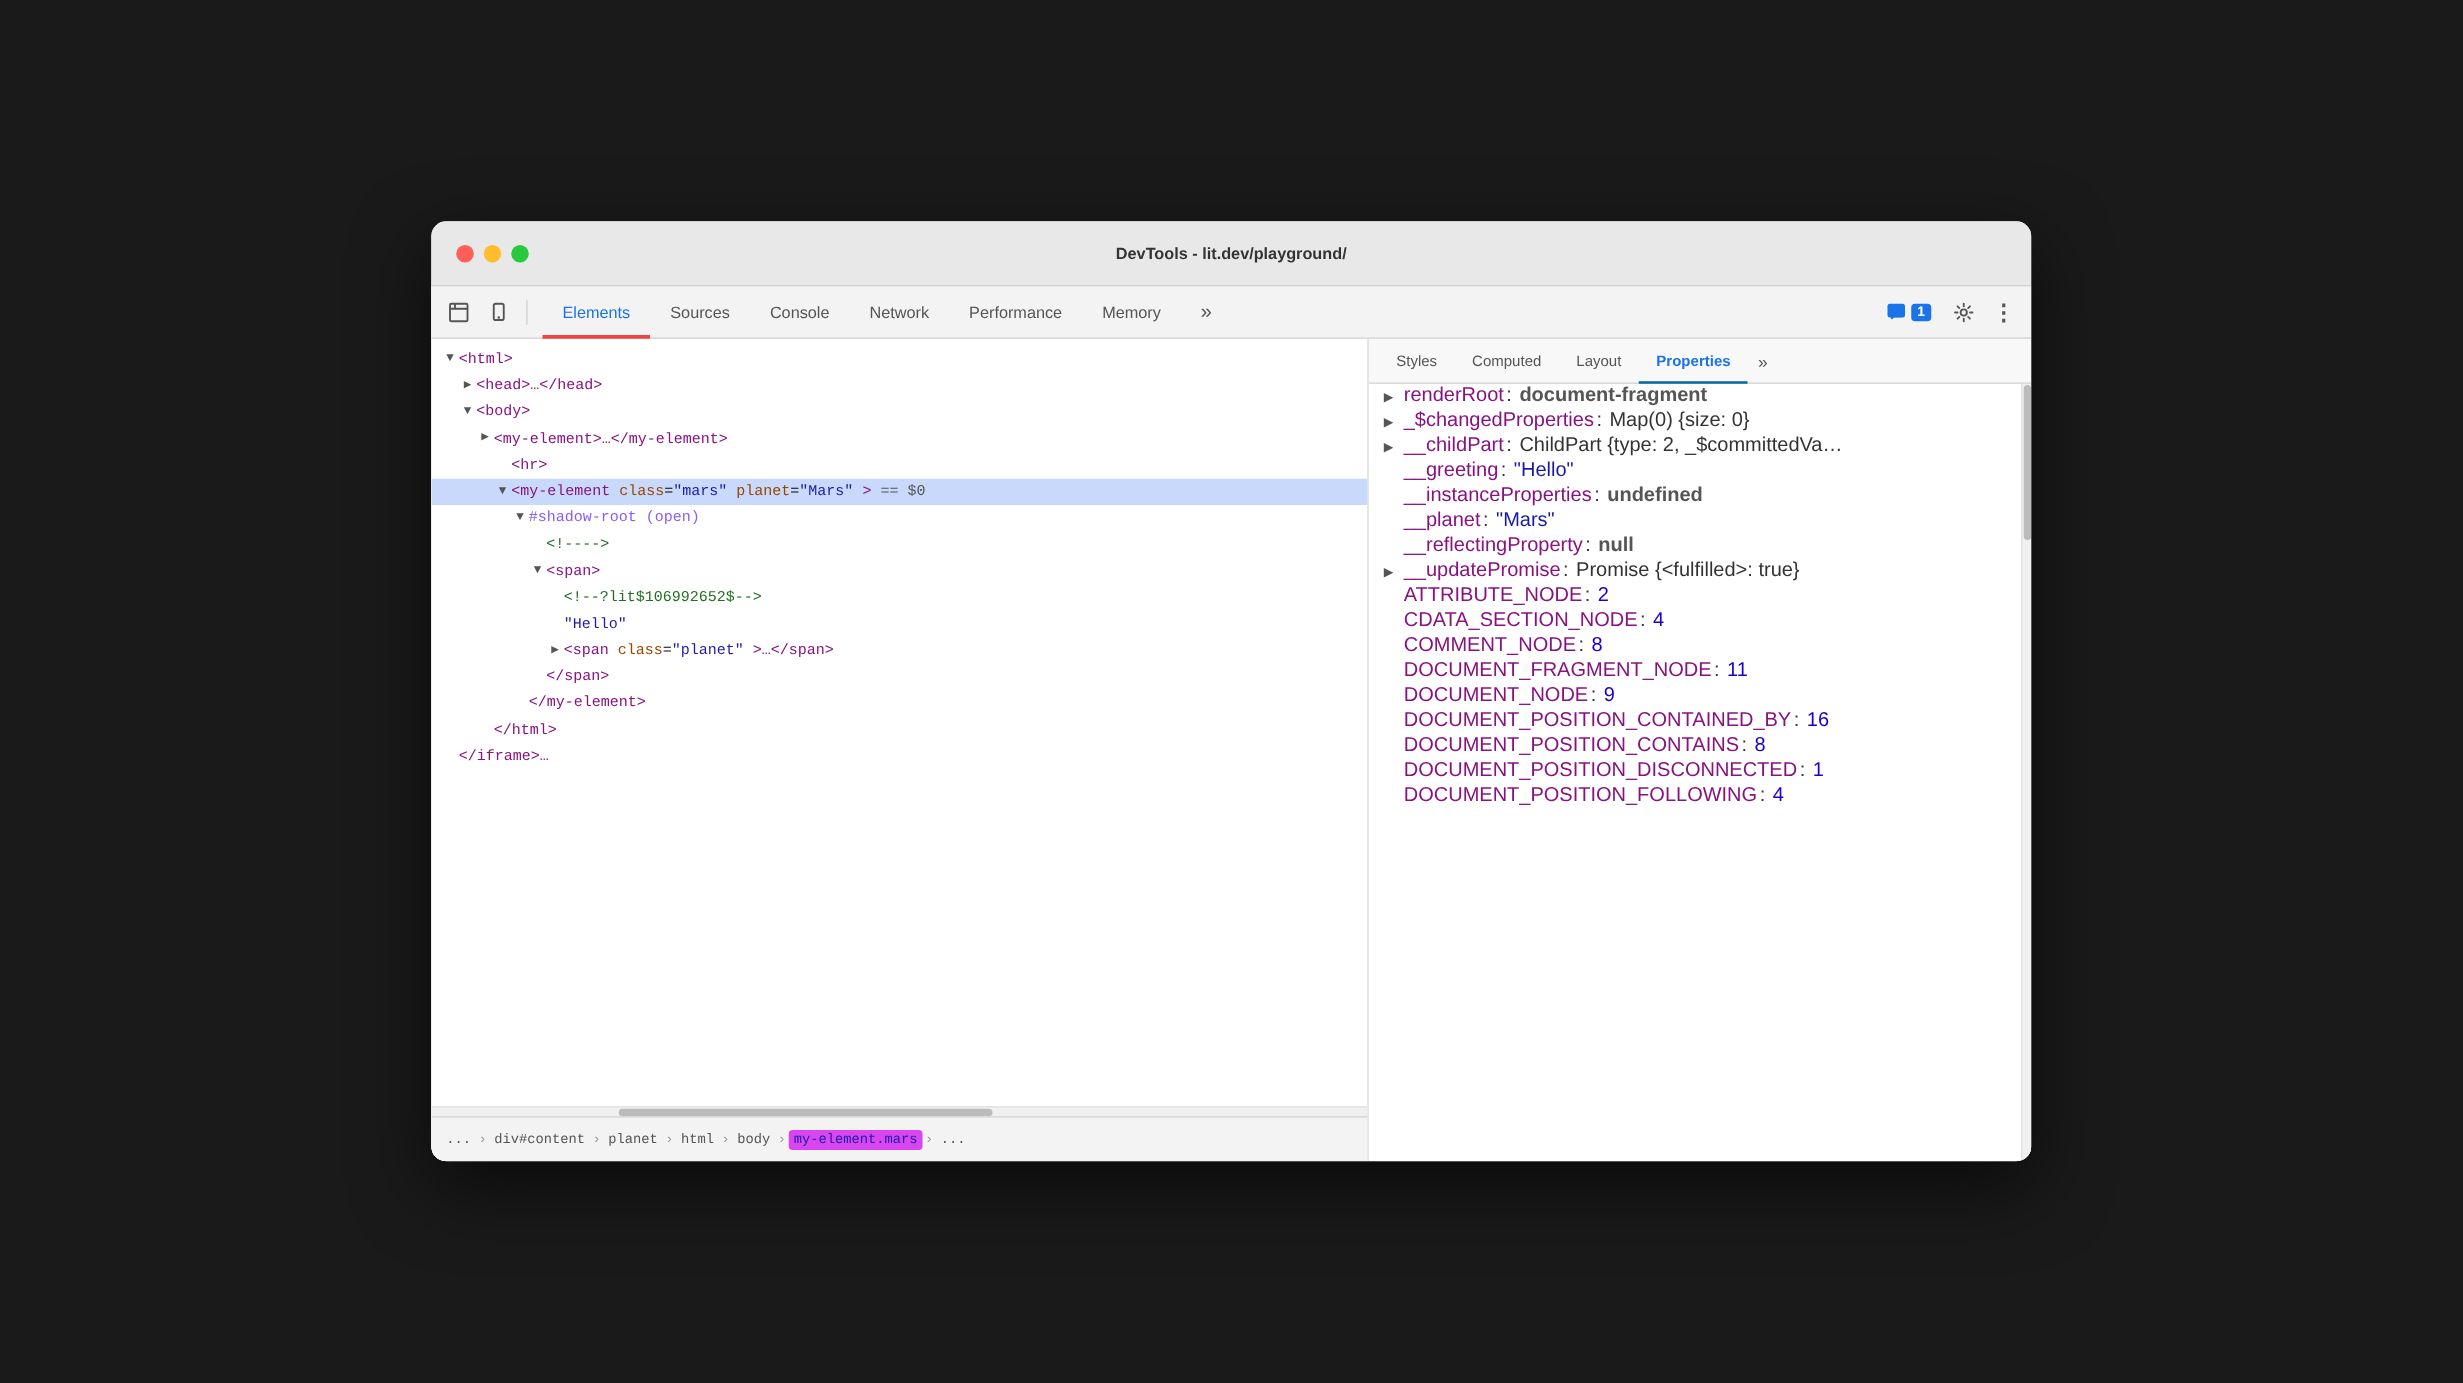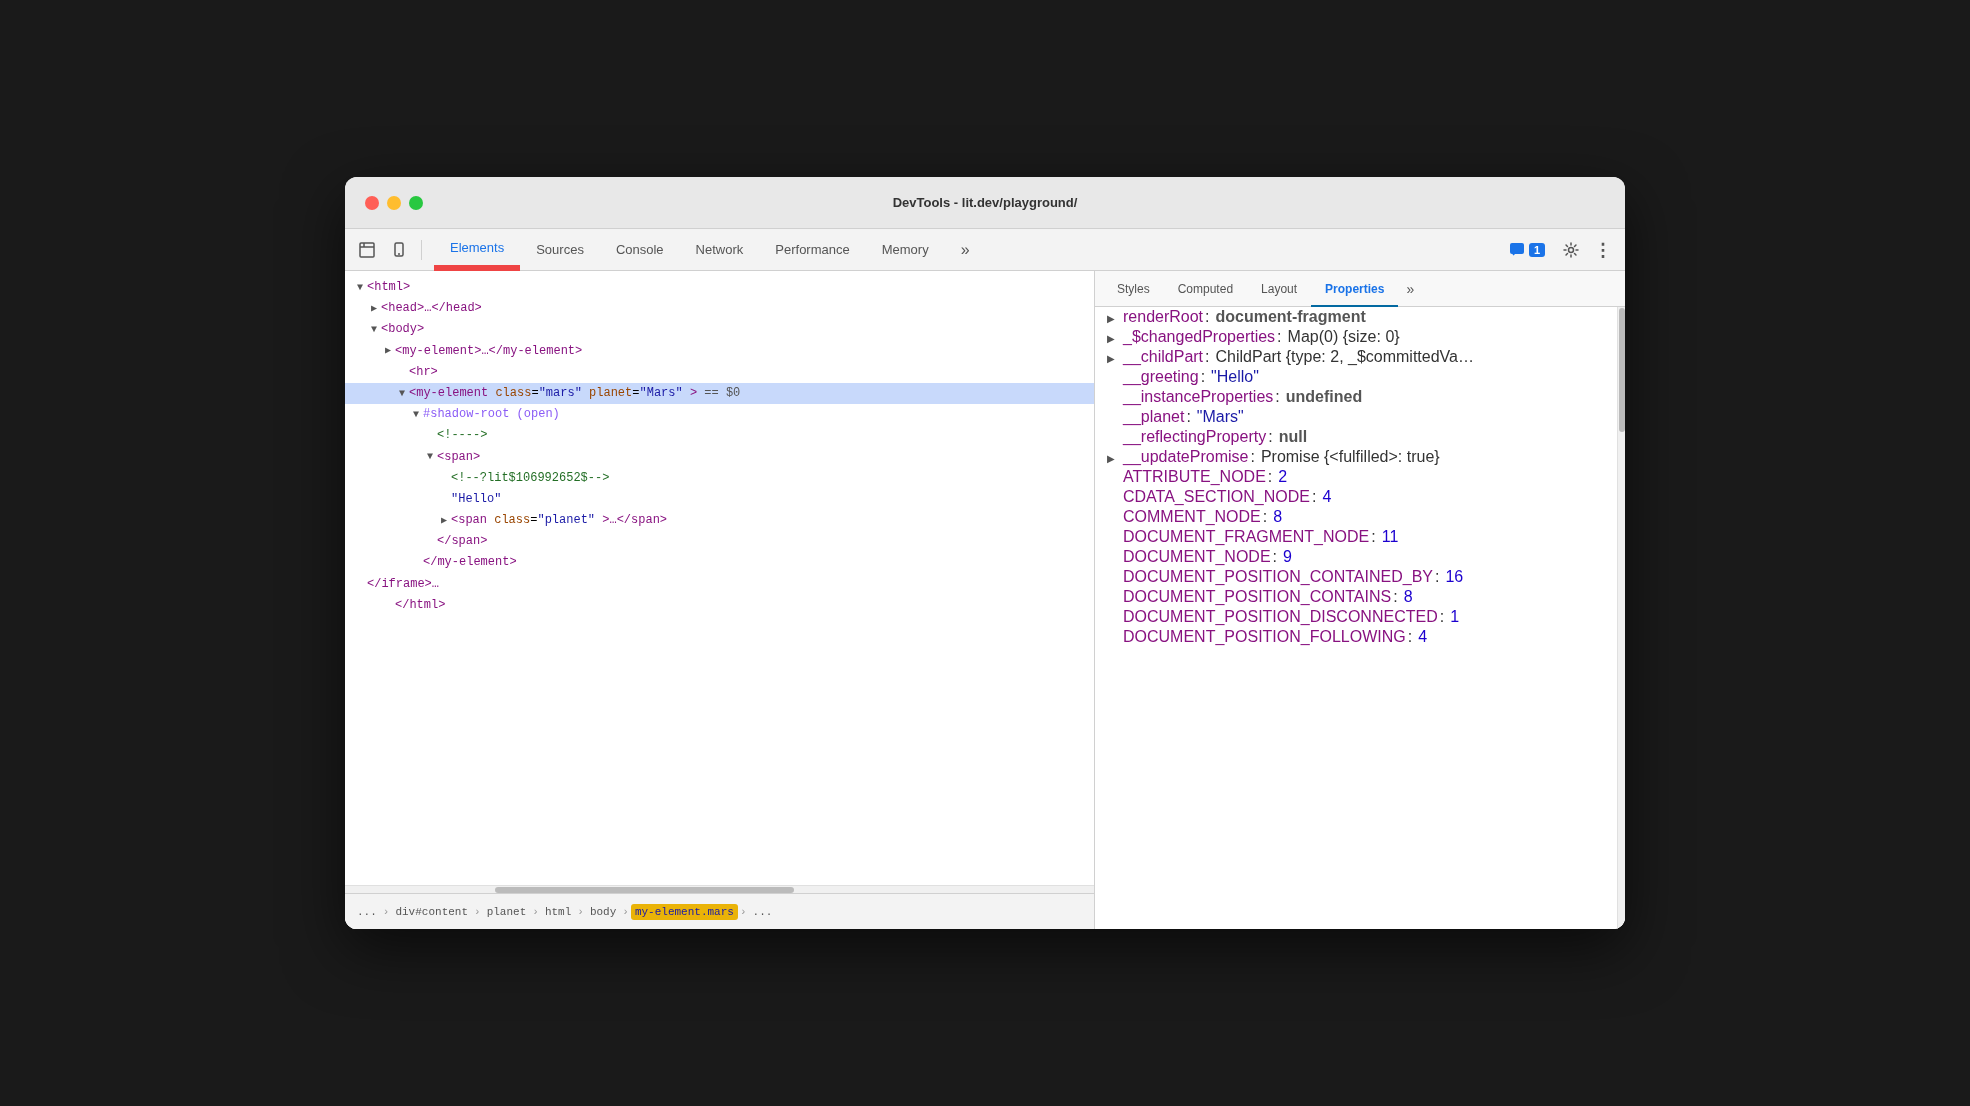--- a/index.html
+++ b/index.html
@@ -90,21 +90,21 @@
       font-size: 13px;
       color: #555;
       cursor: pointer;
       border-bottom: 2px solid transparent;
       position: relative;
       top: 1px;
       white-space: nowrap;
     }
     .tab-main.active {
       color: #1a73e8;
-      border-bottom: 6px solid #ef4444;
+      border-bottom: 3px solid #ef4444;
       font-weight: 500;
     }
     .top-bar-right {
       display: flex;
       align-items: center;
       gap: 4px;
       margin-left: auto;
     }
     .icon-btn {
       width: 28px;
@@ -250,21 +250,21 @@
       overflow: hidden;
     }
     .breadcrumb-item {
       color: #555;
       cursor: pointer;
       padding: 2px 4px;
       border-radius: 3px;
       white-space: nowrap;
     }
     .breadcrumb-item.active {
-      background: #eab308;
+      background: #d946ef;
       color: #1a1aa6;
     }
     .breadcrumb-sep { color: #999; }
     .h-scrollbar {
       height: 8px;
       background: #f0f0f0;
       border-top: 1px solid #e0e0e0;
     }
     .h-scrollbar-thumb {
       height: 6px;
@@ -451,29 +451,29 @@
           </div>
 
           <div class="dom-line">
             <span class="indent" style="padding-left: 64px;"></span>
             <span class="triangle" style="width:14px;display:inline-block;"></span>
             <span class="tag">&lt;/my-element&gt;</span>
           </div>
 
 
           <div class="dom-line">
+            <span class="indent" style="padding-left: 36px;"></span>
+            <span class="triangle" style="width:14px;display:inline-block;"></span>
+            <span class="tag">&lt;/html&gt;</span>
+          </div>
+
+          <div class="dom-line">
             <span class="indent" style="padding-left: 8px;"></span>
             <span class="triangle" style="width:14px;display:inline-block;"></span>
             <span class="tag">&lt;/iframe&gt;…</span>
-          </div>
-
-          <div class="dom-line">
-            <span class="indent" style="padding-left: 36px;"></span>
-            <span class="triangle" style="width:14px;display:inline-block;"></span>
-            <span class="tag">&lt;/html&gt;</span>
           </div>
 
         </div>
         <div class="h-scrollbar">
           <div class="h-scrollbar-thumb"></div>
         </div>
 
         <div class="breadcrumb-bar">
           <span class="breadcrumb-item">...</span>
           <span class="breadcrumb-sep">›</span>

